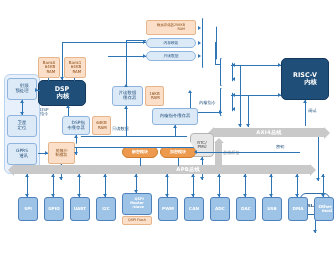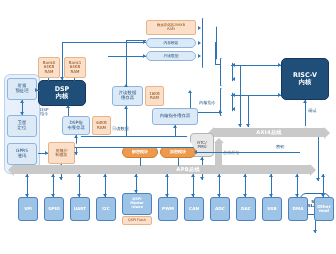--- a/index.html
+++ b/index.html
@@ -3,21 +3,21 @@
 <meta charset="utf-8">
 <style>
   html,body{margin:0;padding:0;background:#ffffff;}
   body{width:336px;height:254px;overflow:hidden;
        font-family:"DejaVu Sans","Liberation Sans",sans-serif;}
   #stage{position:relative;width:336px;height:254px;background:#fff;}
 
   .blk{position:absolute;box-sizing:border-box;display:flex;align-items:center;
        justify-content:center;text-align:center;line-height:1.05;
        color:#1d3b63;overflow:hidden;}
-  .blk span{display:block;padding:0 1px;}
+  .blk span{display:block;padding:0 1px;text-align:right;}
 
   
   .periph{background:#9dc3e6;border:0.6px solid #4f81bd;border-radius:3px;
           color:#ffffff;font-size:4.2px;font-weight:bold;}
   
   .pale{background:#dce9f7;border:0.6px solid #8eb4dd;border-radius:3px;
         font-size:4.4px;color:#1f4e79;}
   
   .peach{background:#fbdfc8;border:0.6px solid #e8b48a;border-radius:2px;
          font-size:4px;color:#8a4b16;}

